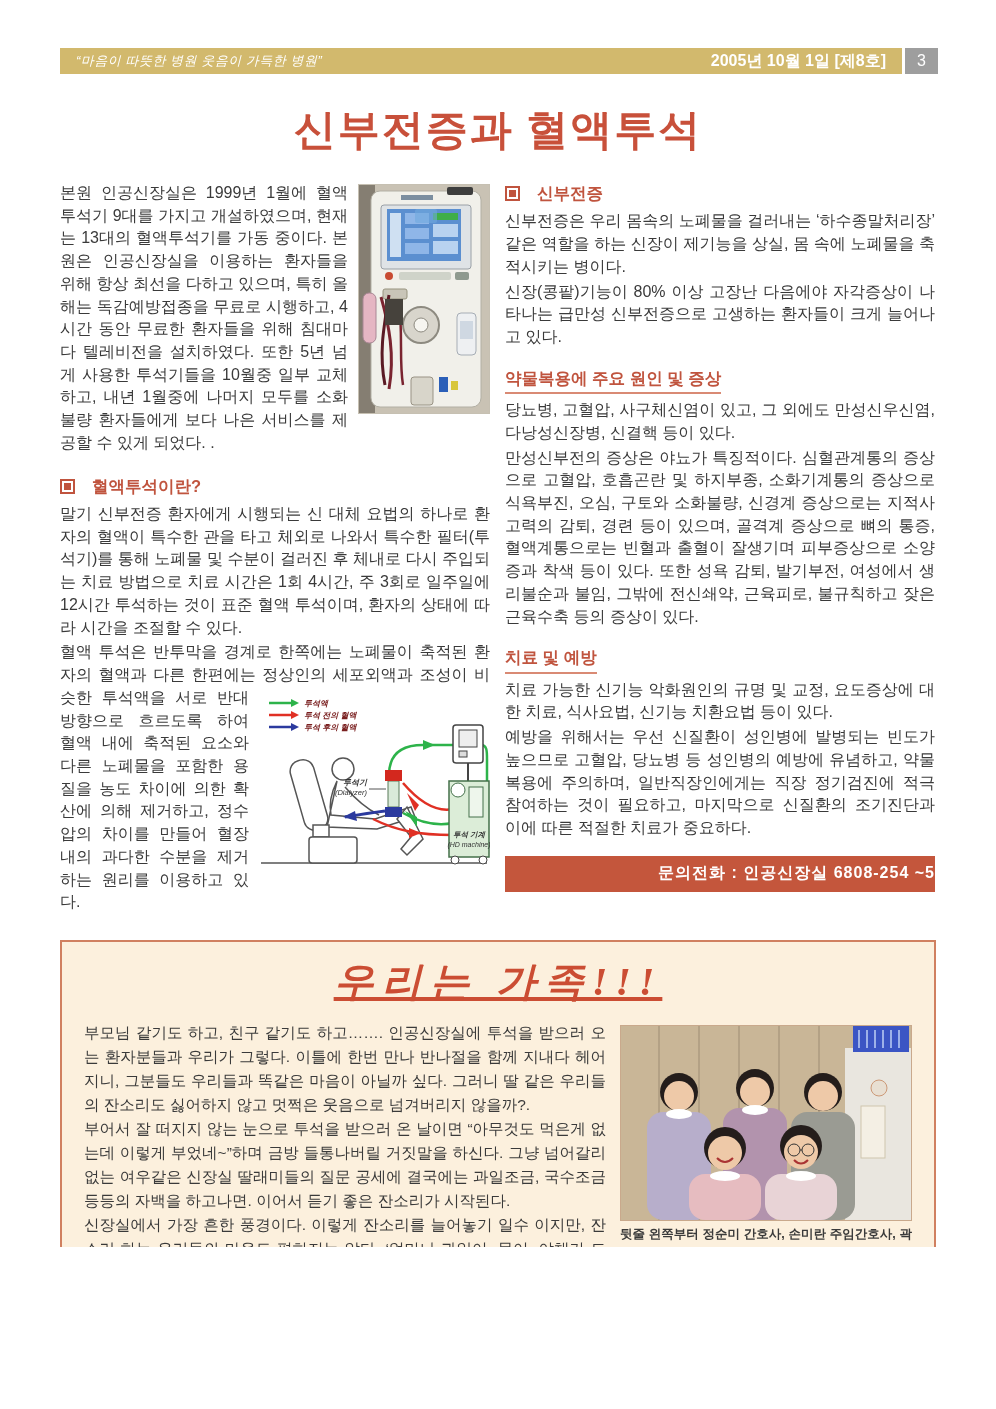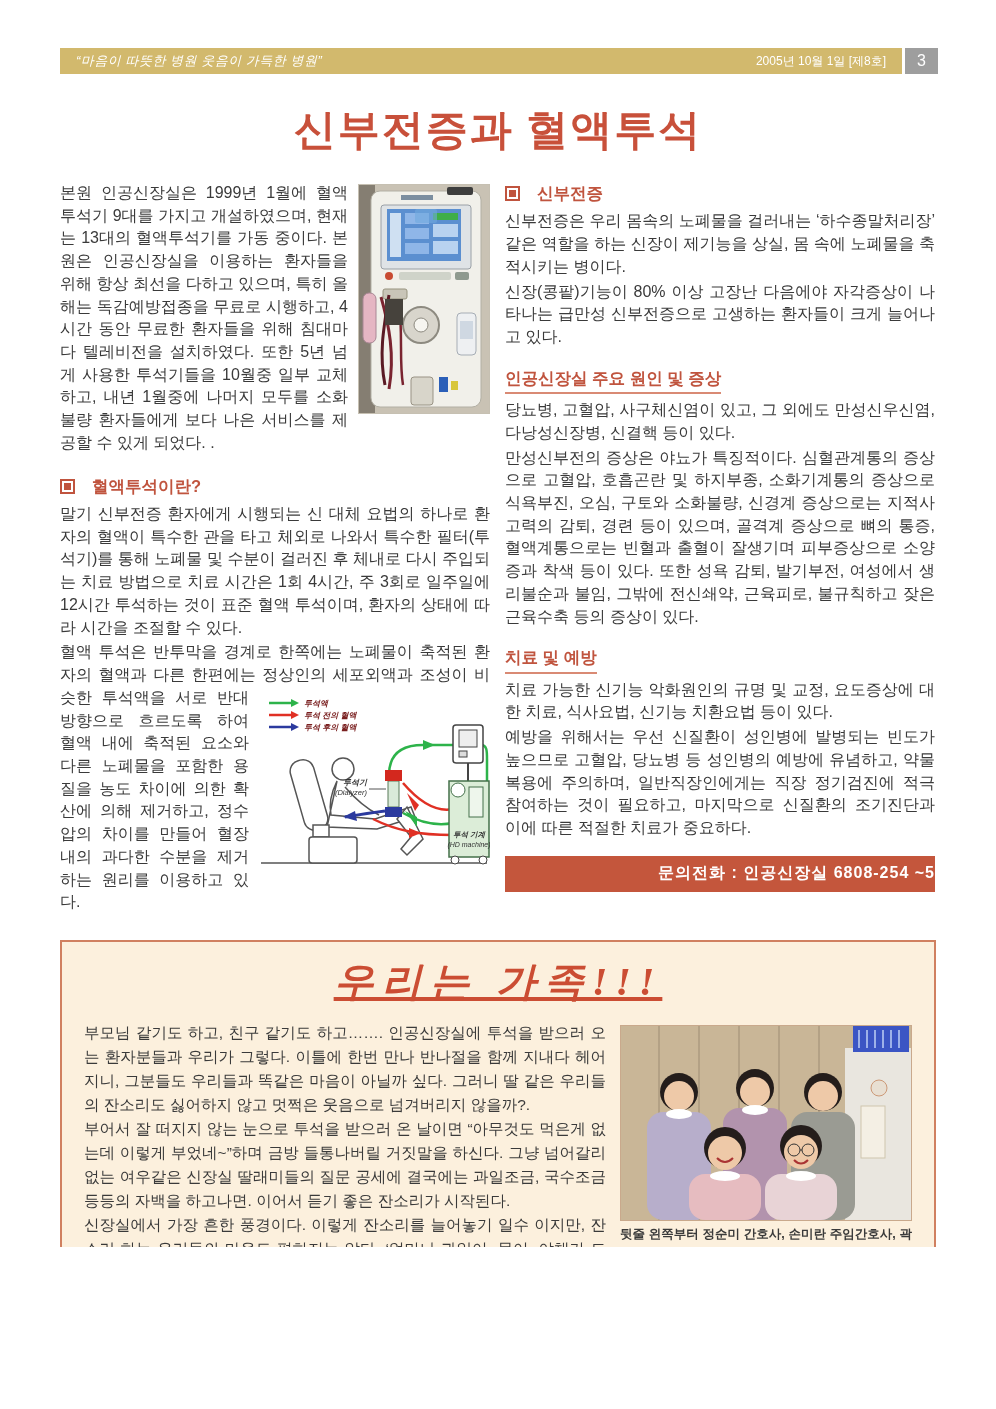--- a/index.html
+++ b/index.html
@@ -3,21 +3,21 @@
 <meta charset="utf-8">
 <style>
   html,body{margin:0;padding:0;background:#fff;}
   .page{position:relative;width:996px;height:1247px;background:#fff;overflow:hidden;
         font-family:"Liberation Sans",sans-serif;color:#3a3a3a;}
   
   .topbar{display:flex;margin:48px 58px 0 60px;}
   .topbar-main{flex:1;height:26px;background:#d2b96d;color:#fff;display:flex;
                justify-content:space-between;align-items:center;padding:0 16px;}
   .slogan{font-style:italic;font-size:13px;letter-spacing:.5px;}
-  .date{font-size:12px;}
+  .date{font-size:16px;font-weight:bold;}
   .pagenum{width:33px;height:26px;background:#9e9e9e;color:#fff;display:flex;
            align-items:center;justify-content:center;font-size:16px;margin-left:3px;}
   
   .title{margin:28px 0 0;text-align:center;color:#c8503a;
          font-family:"Liberation Serif",serif;font-weight:700;
          font-size:42px;letter-spacing:2px;}
   
   .columns{display:flex;gap:15px;margin:24px 60px 0;}
   .col{width:430px;font-size:16px;line-height:1.42;text-align:justify;}
   .col p{margin:0 0 2px;}
@@ -170,21 +170,21 @@
     </div>
 
     <div class="col">
       <div class="sec-head first">
         <span class="bullet"></span>
         <span>신부전증</span>
       </div>
       <p>신부전증은 우리 몸속의 노폐물을 걸러내는 ‘하수종말처리장’ 같은 역할을 하는 신장이 제기능을 상실, 몸 속에 노폐물을 축적시키는 병이다.</p>
       <p>신장(콩팥)기능이 80% 이상 고장난 다음에야 자각증상이 나타나는 급만성 신부전증으로 고생하는 환자들이 크게 늘어나고 있다.</p>
 
-      <div class="underline-head">인공신장실 주요 원인 및 증상</div>
+      <div class="underline-head">약물복용에 주요 원인 및 증상</div>
       <p>당뇨병, 고혈압, 사구체신염이 있고, 그 외에도 만성신우신염, 다낭성신장병, 신결핵 등이 있다.</p>
       <p>만성신부전의 증상은 야뇨가 특징적이다. 심혈관계통의 증상으로 고혈압, 호흡곤란 및 하지부종, 소화기계통의 증상으로 식욕부진, 오심, 구토와 소화불량, 신경계 증상으로는 지적사고력의 감퇴, 경련 등이 있으며, 골격계 증상으로 뼈의 통증, 혈액계통으로는 빈혈과 출혈이 잘생기며 피부증상으로 소양증과 착색 등이 있다. 또한 성욕 감퇴, 발기부전, 여성에서 생리불순과 불임, 그밖에 전신쇄약, 근육피로, 불규칙하고 잦은 근육수축 등의 증상이 있다.</p>
 
       <div class="underline-head">치료 및 예방</div>
       <p>치료 가능한 신기능 악화원인의 규명 및 교정, 요도증상에 대한 치료, 식사요법, 신기능 치환요법 등이 있다.</p>
       <p>예방을 위해서는 우선 신질환이 성인병에 발병되는 빈도가 높으므로 고혈압, 당뇨병 등 성인병의 예방에 유념하고, 약물복용에 주의하며, 일반직장인에게는 직장 정기검진에 적극 참여하는 것이 필요하고, 마지막으로 신질환의 조기진단과 이에 따른 적절한 치료가 중요하다.</p>
 
       <div class="banner">문의전화 : 인공신장실 6808-254 ~5</div>
     </div>
   </div>

